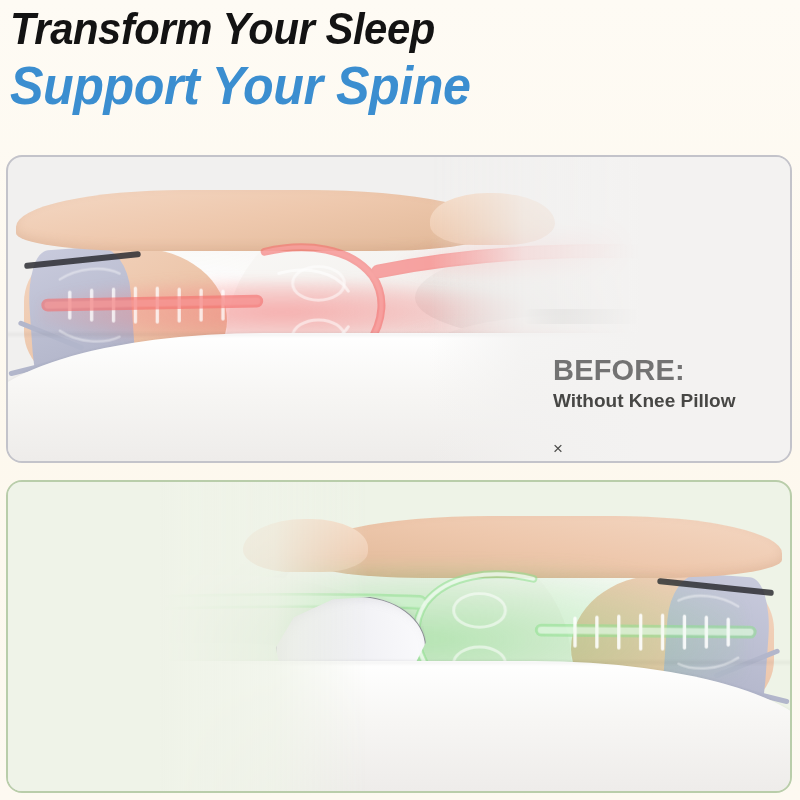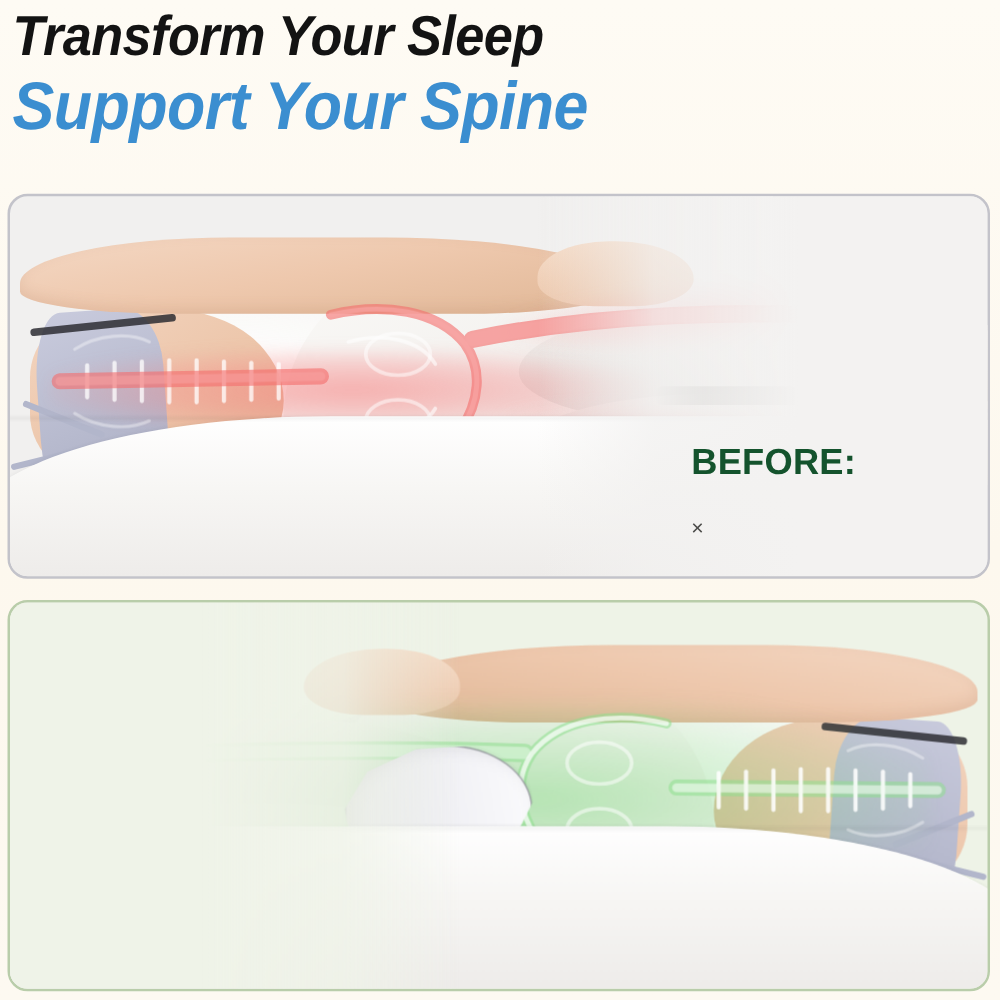--- a/index.html
+++ b/index.html
@@ -288,21 +288,21 @@
     z-index: 6;
   }
   .callout-before { left: 545px; top: 197px; width: 240px; }
 
   .kicker {
     font-weight: 700;
     letter-spacing: 0.2px;
     margin: 0;
     white-space: nowrap;
   }
-  .kicker-before { font-size: 29px; line-height: 33px; color: #14532d; }
+  .kicker-before { font-size: 29px; line-height: 33px; color: #737373; }
 
   .subkicker {
     font-weight: 700;
     margin: 2px 0 0 0;
     white-space: nowrap;
   }
   .subkicker-before { font-size: 19px; line-height: 24px; color: #474745; }
 
   .bullets {
     list-style: none;
@@ -420,20 +420,21 @@
         <div class="mattress">
           <div class="mattress-lip"></div>
         </div>
       </div>
     </div>
 
     <div class="fade-right"></div>
 
     <div class="callout callout-before">
       <p class="kicker kicker-before">BEFORE:</p>
+      <p class="subkicker subkicker-before">Without Knee Pillow</p>
       <ul class="bullets bullets-before">
         <li class="bullet">
           <span class="mark mark-x">×</span>
         </li>
 
       </ul>
     </div>
   </div>
 
   <div class="panel panel-after">

